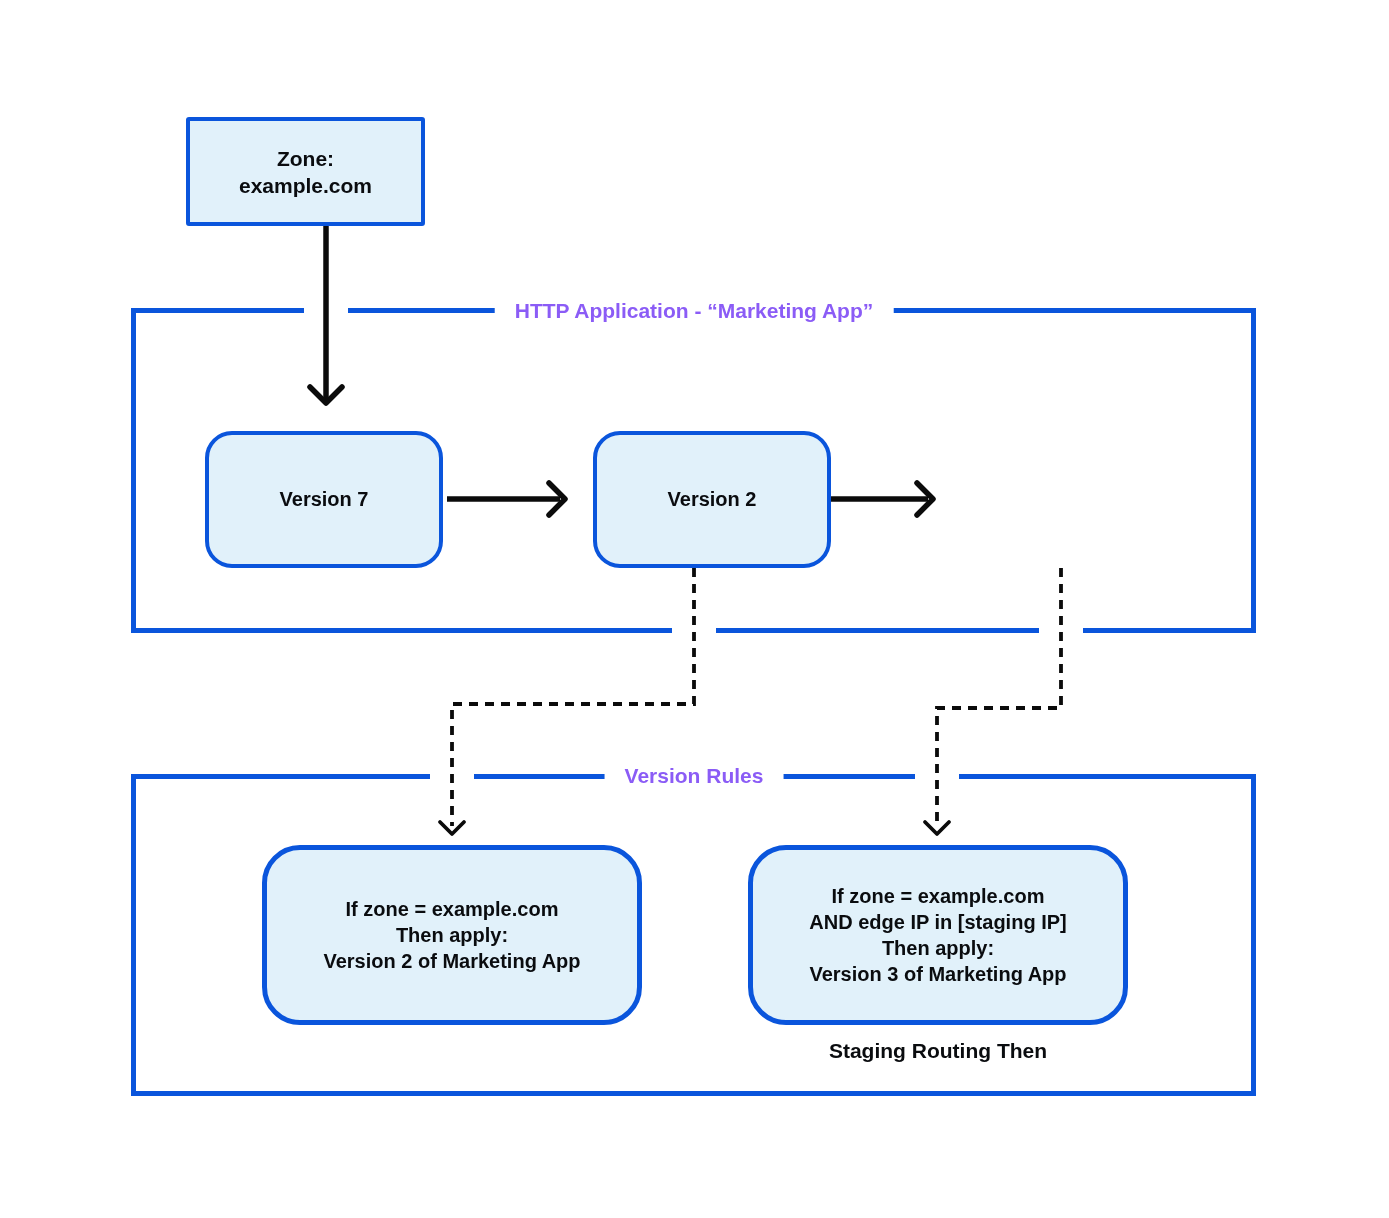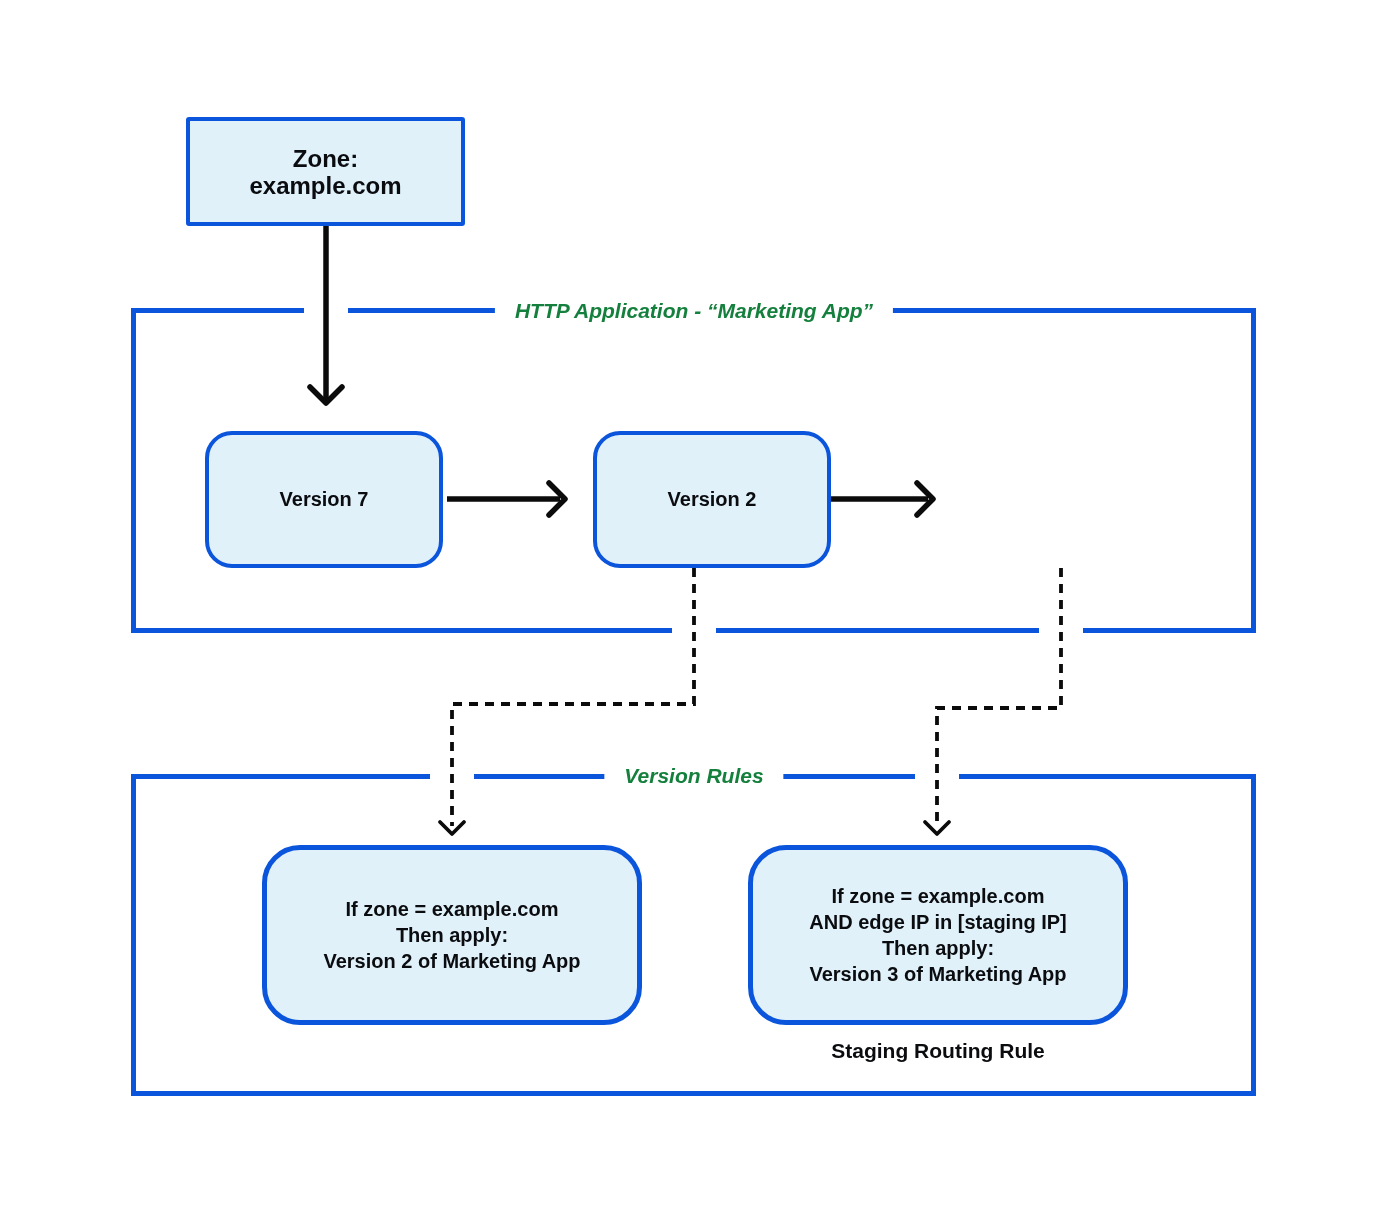--- a/index.html
+++ b/index.html
@@ -46,45 +46,44 @@
 
   
   .frame-title {
     position: absolute;
     transform: translate(-50%, -50%);
     background: #ffffff;
     padding: 2px 20px;
     font-size: 21px;
     font-weight: 700;
     white-space: nowrap;
-    color: #15803d;
+    color: #8b5cf6;
     z-index: 4;
-    font-style: italic;
   }
   #http-title  { left: 694px; top: 311px; }
   #route-title { left: 694px; top: 776px; }
 
   
   .node {
     position: absolute;
     background: #e1f1fa;
     border: 4px solid #0a55dc;
     box-sizing: border-box;
     display: flex;
     align-items: center;
     justify-content: center;
     text-align: center;
     font-weight: 700;
     white-space: pre-line;
     z-index: 4;
   }
   #zone-box {
-    left: 186px; top: 117px; width: 279px; height: 109px;
+    left: 186px; top: 117px; width: 239px; height: 109px;
     border-radius: 3px;
-    font-size: 24px;
+    font-size: 21px;
     line-height: 27px;
   }
   .version-node {
     top: 431px; width: 238px; height: 137px;
     border-radius: 27px;
     font-size: 20px;
   }
   #version-1 { left: 205px; }
   #version-2 { left: 593px; }
   #version-3 { left: 942px; }
@@ -187,15 +186,15 @@
   <div id="version-2" class="node version-node">Version 2</div>
 
   <div id="production-rule" class="node rule-node">If zone = example.com
 Then apply:
 Version 2 of Marketing App</div>
   <div id="staging-rule" class="node rule-node">If zone = example.com
 AND edge IP in [staging IP]
 Then apply:
 Version 3 of Marketing App</div>
 
-  <div id="staging-caption" class="rule-caption">Staging Routing Rule</div>
+  <div id="staging-caption" class="rule-caption">Staging Routing Then</div>
 
 </div>
 
 </body></html>

